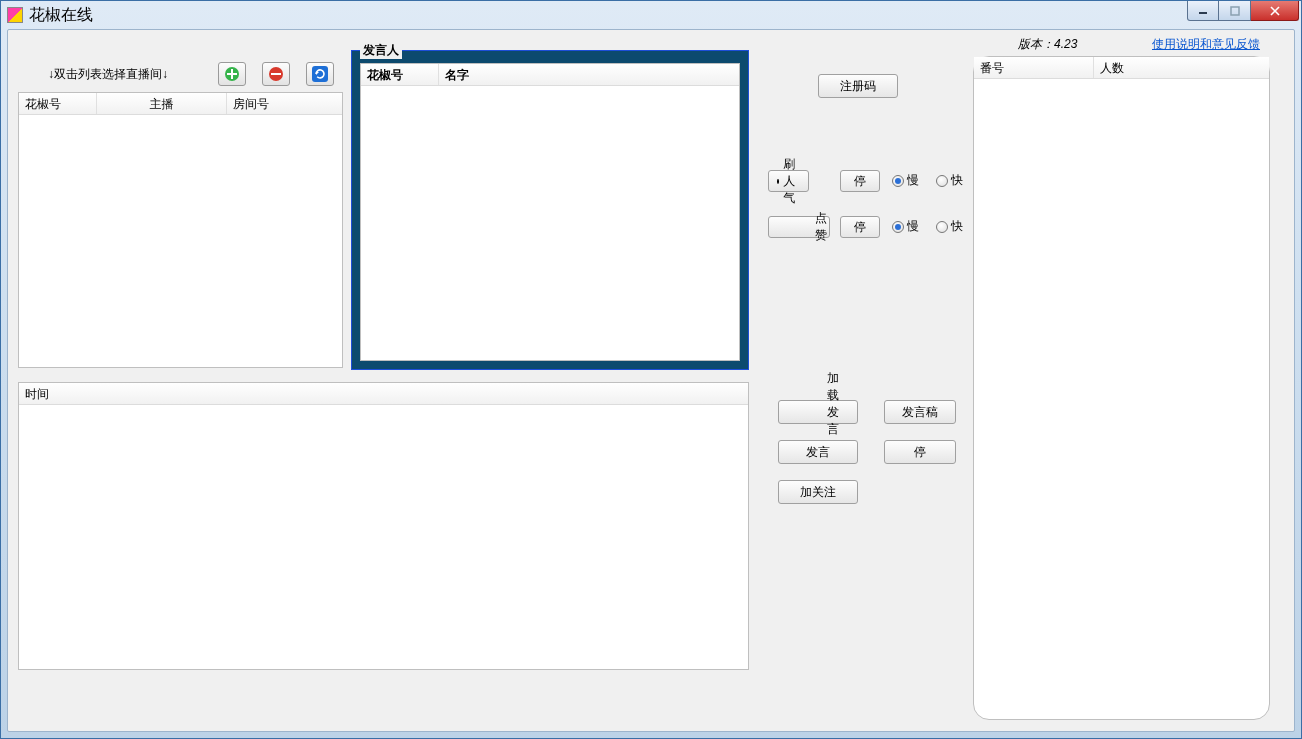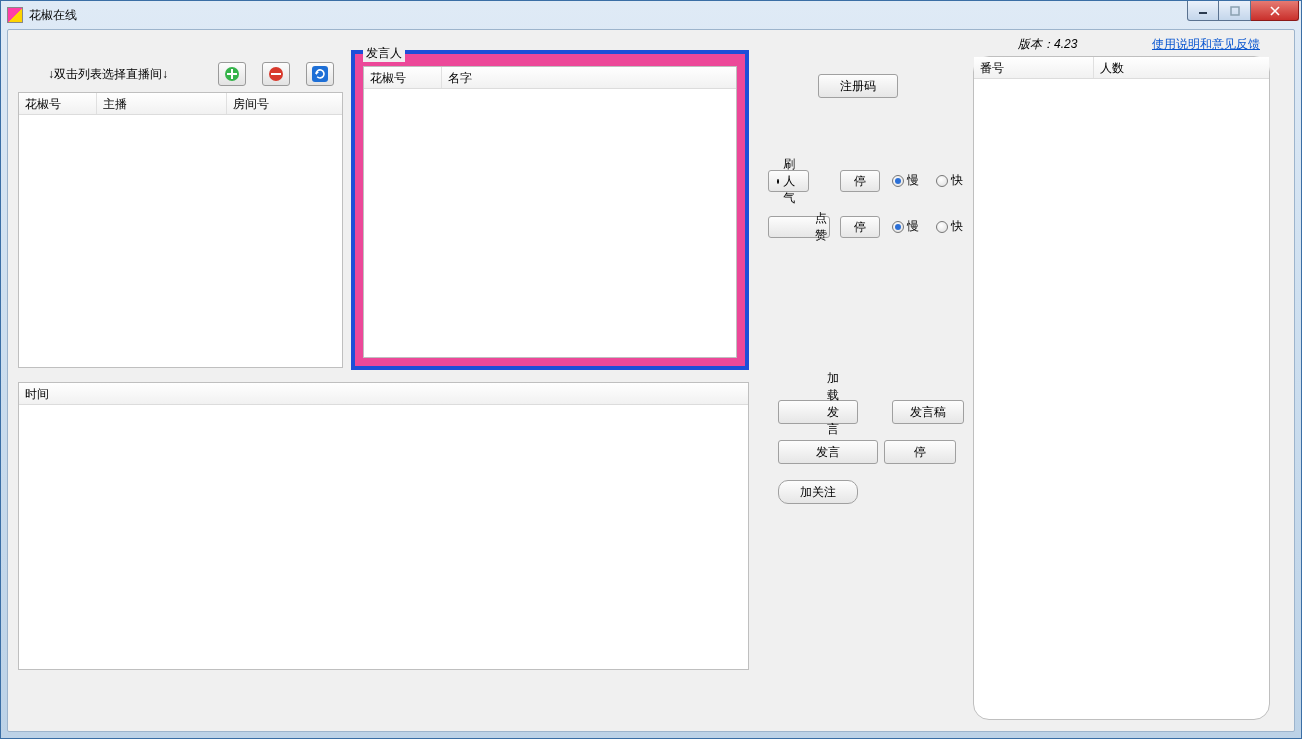--- a/index.html
+++ b/index.html
@@ -24,21 +24,21 @@
     display: flex; align-items: center;
     padding-left: 6px;
     color: #000;
     position: relative;
   }
   .titlebar .app-icon {
     width: 16px; height: 16px; margin-right: 6px;
     background: linear-gradient(135deg, #ff3ea5 0 50%, #ffd400 50% 100%);
     border: 1px solid #888;
   }
-  .titlebar .title { font-size: 12px; }
+  .titlebar .title { font-size: 16px; }
   .win-buttons {
     position: absolute; top: 0; right: 2px;
     display: flex; gap: 0;
   }
   .win-btn {
     width: 32px; height: 20px;
     border: 1px solid #5a7290;
     border-top: none;
     background: linear-gradient(to bottom, #eaf1fb, #c4d6eb);
     display: flex; align-items: center; justify-content: center;
@@ -62,22 +62,23 @@
     margin: 0 6px 6px 6px;
     background: #f0f0f0;
     border: 1px solid #9db4cc;
     border-radius: 2px;
     padding: 8px;
     position: relative;
   }
 
   .groupbox {
     position: absolute;
-    border: 4px solid #1d4ed8;
-    background: #ec4899;
+    border: 1px solid #1d4ed8;
+    background: #0c4a6e;
+    font-weight: bold;
   }
   .groupbox > .legend {
     position: absolute; top: -9px; left: 8px;
     background: #f0f0f0;
     padding: 0 3px;
     font-size: 12px;
     color: #000;
   }
 
   .listview {
@@ -206,21 +207,21 @@
       <svg viewBox="0 0 16 16">
           <rect x="0" y="0" width="16" height="16" rx="3" fill="#1e6fd6"></rect>
           <path d="M4 8a4 4 0 1 1 1.2 2.8" fill="none" stroke="#fff" stroke-width="1.6"></path>
           <polygon points="4,6 7,6 4,9" fill="#fff"></polygon>
         </svg>
     </div>
 
     <div class="listview" style="left:10px; top:62px; width:325px; height:276px;">
       <div class="lv-header">
         <div class="lv-col" style="width:78px;">花椒号</div>
-        <div class="lv-col" style="width:130px;">主播</div>
+        <div class="lv-col" style="width:130px;text-align:center;">主播</div>
         <div class="lv-col">房间号</div>
       </div>
     </div>
 
     <div class="groupbox" style="left:343px; top:20px; width:398px; height:320px;">
       <div class="legend">发言人</div>
       <div class="listview" style="left:8px; top:12px; right:8px; bottom:8px;">
         <div class="lv-header">
           <div class="lv-col" style="width:78px;">花椒号</div>
           <div class="lv-col">名字</div>
@@ -276,27 +277,27 @@
       <span>慢</span>
     </div>
     <div class="radio" style="left:928px; top:188px;">
       <span class="dot"></span>
       <span>快</span>
     </div>
 
     <div class="btn" style="left:770px; top:370px; width:80px;padding-left:48px;">
       <span>加载发言人</span>
     </div>
-    <div class="btn" style="left:876px; top:370px; width:72px;margin-left:8px;">
+    <div class="btn" style="left:876px; top:370px; width:72px;">
       <span>发言稿</span>
     </div>
-    <div class="btn" style="left:770px; top:410px; width:100px;">
+    <div class="btn" style="left:770px; top:410px; width:80px;">
       <span>发言</span>
     </div>
     <div class="btn" style="left:876px; top:410px; width:72px;">
       <span>停</span>
     </div>
-    <div class="btn" style="left:770px; top:450px; width:80px;border-radius:10px;">
+    <div class="btn" style="left:770px; top:450px; width:80px;">
       <span>加关注</span>
     </div>
 
   </div>
 </div>
 
 </body></html>

